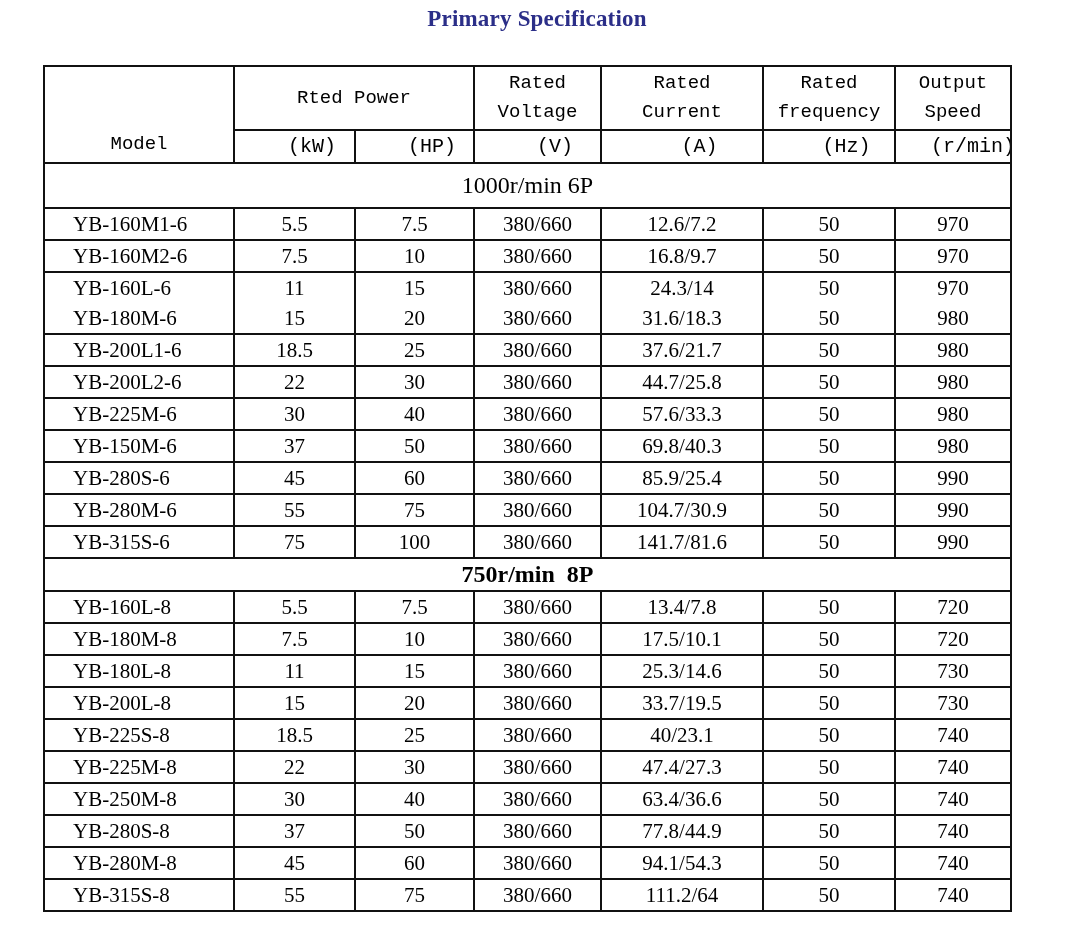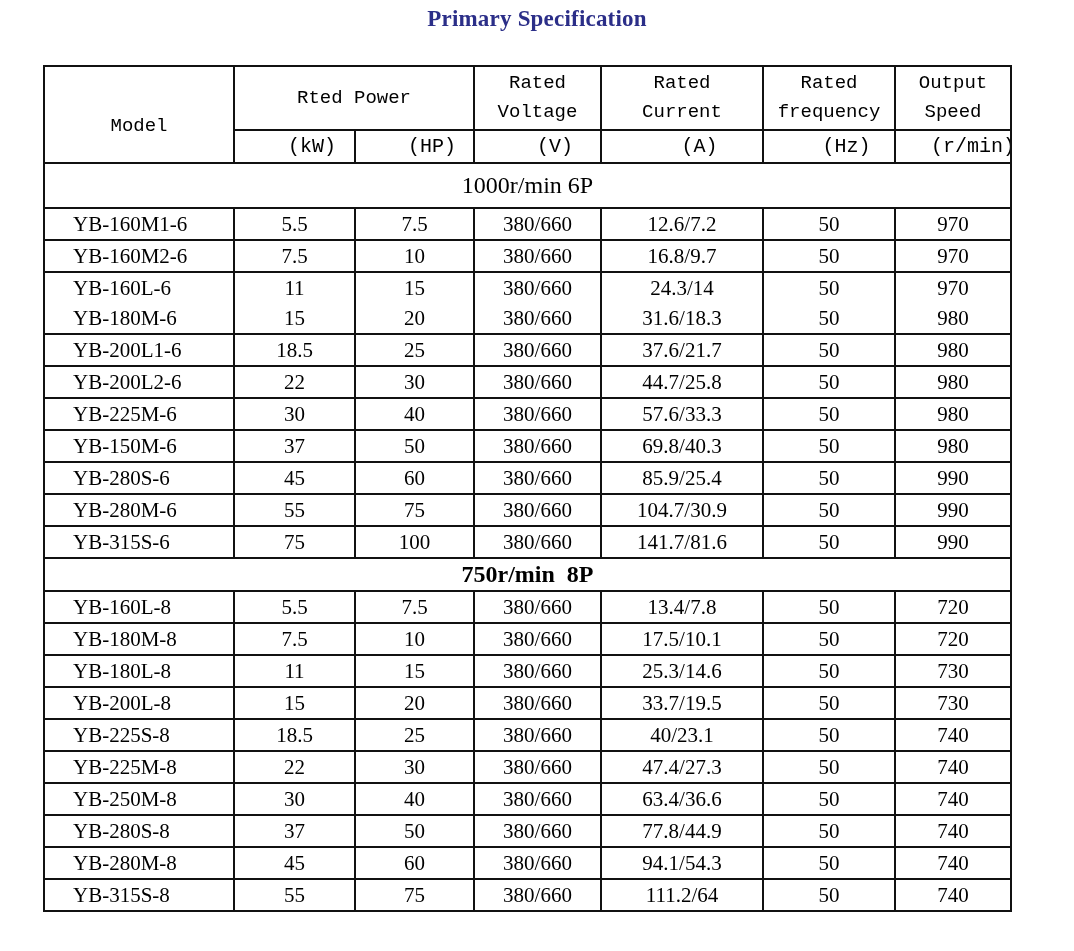--- a/index.html
+++ b/index.html
@@ -47,21 +47,21 @@
     font-family: "Liberation Mono", monospace;
   }
   tr.hrow1 th {
     height: 62px;
     font-size: 19px;
     line-height: 29px;
     white-space: pre-line;
   }
   th.model-th {
     vertical-align: bottom;
-    padding-bottom: 21px;
+    padding-bottom: 3px;
     font-size: 20px;
   }
   tr.hrow2 th {
     height: 31px;
     font-size: 20px;
     padding-left: 35px;
   }
   
   tr.hrow2 th.unit-last { position: relative; }
   tr.hrow2 th.unit-last::after {

